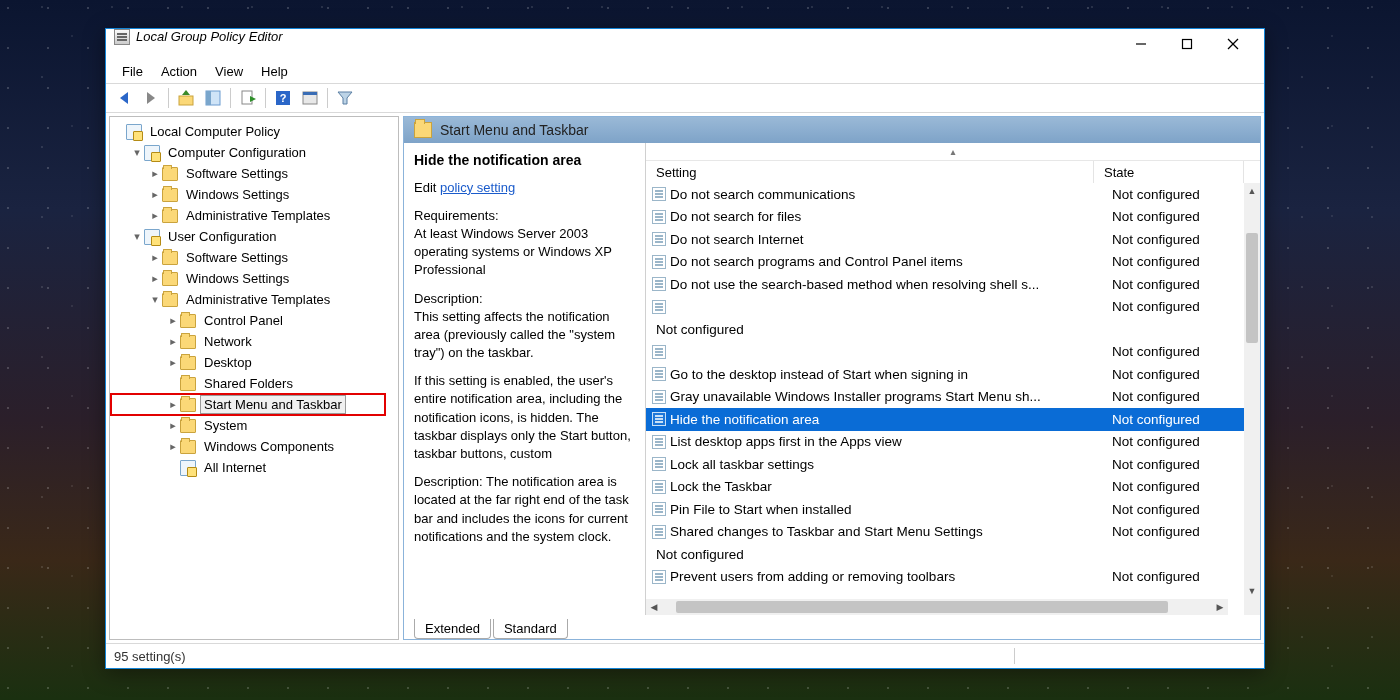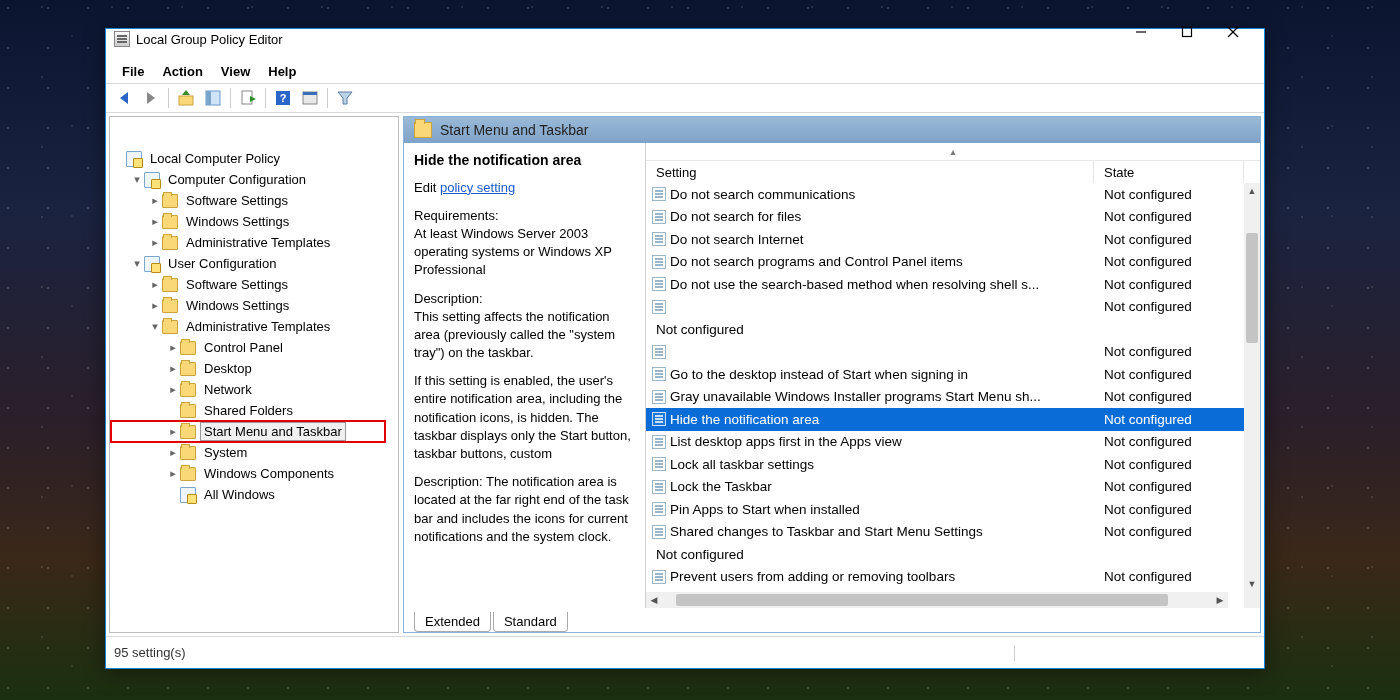--- a/index.html
+++ b/index.html
@@ -22,43 +22,43 @@
   .window {
     position: absolute;
     left: 105px; top: 28px;
     width: 1160px; height: 641px;
     background: #fff;
     border: 1px solid #1384d6;
     box-shadow: 0 4px 20px rgba(0,0,0,.4);
     display: flex; flex-direction: column;
   }
   
-  .titlebar { height: 30px; display:flex; align-items:flex-end; padding:12px 8px; }
+  .titlebar { height: 30px; display:flex; align-items:flex-start; padding:0 8px;font-style:italic; }
   .titlebar .icon-app {
     width:16px;height:16px;margin-right:6px;
     background: linear-gradient(#fafafa,#ccc);
     border:1px solid #888; position:relative;
   }
   .titlebar .icon-app::after{content:"";position:absolute;left:2px;top:3px;right:2px;height:2px;background:#666;box-shadow:0 3px 0 #666,0 6px 0 #666;}
   .titlebar .title { flex: 0 0 auto; }
   .titlebar .spacer { flex:1; }
   .win-btns { display:flex; }
   .win-btn { width:46px;height:30px;display:flex;align-items:center;justify-content:center;font-size:14px;color:#000; }
   
   .menubar { height:24px; display:flex; align-items:center; gap:6px; padding:0 10px; font-size:13px;}
-  .menubar span{padding:2px 6px;font-weight:bold;}
+  .menubar span{padding:2px 6px;}
   
   .toolbar { height:30px; border-top:1px solid #d9d9d9; border-bottom:1px solid #d9d9d9;display:flex;align-items:center;padding:0 6px;gap:3px; }
   .tbtn{width:24px;height:24px;border:1px solid transparent;display:flex;align-items:center;justify-content:center;font-size:14px;}
   .tsep{width:1px;height:20px;background:#ccc;margin:0 2px;}
   svg.ticon{width:16px;height:16px;}
   
   .body { flex:1; display:flex; overflow:hidden; padding:3px; gap:4px;}
   .treepane{width:290px;border:1px solid #bdbdbd;overflow:auto;background:#fff;}
-  .tree{padding:4px 2px;margin-top:27px;}
+  .tree{padding:4px 2px;}
   .node{white-space:nowrap;}
   .row{display:flex;align-items:center;height:21px;}
   .indent{display:inline-block;width:18px;}
   .chev{width:14px;text-align:center;color:#666;font-size:11px;display:inline-block;}
   .chev.open::before{content:"▾";}
   .chev.closed::before{content:"▸";}
   .chev.none{visibility:hidden;}
   .ficon{width:16px;height:14px;margin-right:4px;display:inline-block;background:#fbd877;border:1px solid #caa33d;border-radius:1px;position:relative;}
   .ficon::before{content:"";position:absolute;top:-3px;left:0;width:7px;height:3px;background:#fbd877;border:1px solid #caa33d;border-bottom:none;border-radius:1px 1px 0 0;}
   .picon{width:16px;height:16px;margin-right:4px;display:inline-block;background:#eef5fb;border:1px solid #7aa6cc;border-radius:1px;position:relative;}
@@ -77,41 +77,41 @@
   .desc h4{font-size:14px;margin-bottom:8px;}
   .desc a{color:#1a5bcb;}
   .desc p{margin-bottom:10px;}
   .listwrap{flex:1;display:flex;flex-direction:column;overflow:hidden;position:relative;}
   .listchev{height:18px;border-bottom:1px solid #e7e7e7;display:flex;align-items:center;justify-content:center;color:#777;font-size:10px;}
   .listhdr{display:flex;height:22px;font-size:13px;}
   .colh{padding:0 10px;border-right:1px solid #e4e4e4;display:flex;align-items:center;}
   .colh.setting{flex:1;}
   .colh.state{width:150px;}
   .scroll{flex:1;overflow:hidden;position:relative;}
-  .rows{position:absolute;left:0;right:16px;top:0;}
+  .rows{position:absolute;left:0;right:8px;top:0;}
   .lrow{display:flex;align-items:center;height:22.5px;font-size:13.5px;}
   .lrow.sel{background:#0a6cd6;color:#fff;}
   .lrow .c1{flex:1;padding-left:6px;display:flex;align-items:center;gap:4px;overflow:hidden;white-space:nowrap;text-overflow:ellipsis;}
   .lrow .c2{width:150px;padding-left:10px;}
   .seticon{width:14px;height:14px;border:1px solid #9bb6c9;background:#fff;position:relative;display:inline-block;flex-shrink:0;}
   .seticon::after{content:"";position:absolute;left:2px;top:2px;right:2px;height:2px;background:#9bb6c9;box-shadow:0 3px 0 #9bb6c9,0 6px 0 #9bb6c9;}
   .lrow.sel .seticon{border-color:#c9e1f7;background:#1f78d9;}
   .lrow.sel .seticon::after{background:#c9e1f7;box-shadow:0 3px 0 #c9e1f7,0 6px 0 #c9e1f7;}
   .vscroll{position:absolute;right:0;top:0;bottom:0;width:16px;background:#f0f0f0;}
   .vthumb{position:absolute;left:2px;right:2px;top:50px;height:110px;background:#c4c4c4;border-radius:2px;}
   .varrowup,.varrowdn{position:absolute;left:0;right:0;height:16px;display:flex;align-items:center;justify-content:center;color:#555;font-size:9px;}
   .varrowup{top:0;}.varrowdn{bottom:0;}
   .hscroll{height:16px;background:#f0f0f0;margin-right:16px;position:relative;}
   .hthumb{position:absolute;top:2px;bottom:2px;left:30px;right:60px;background:#c4c4c4;border-radius:2px;}
   .harrL,.harrR{position:absolute;top:0;bottom:0;width:16px;display:flex;align-items:center;justify-content:center;color:#555;font-size:9px;}
   .harrL{left:0}.harrR{right:0}
   .tabs{height:24px;padding-left:10px;display:flex;align-items:flex-end;}
   .tab{border:1px solid #aaa;border-top:none;border-radius:0 0 4px 4px;padding:2px 10px;font-size:13px;margin-right:2px;background:#fff;}
   .tab.sel{background:#fff;}
-  .status{height:32px;border-top:1px solid #d9d9d9;display:flex;align-items:center;padding:0 8px;font-size:13px;color:#333;}
+  .status{height:25px;border-top:1px solid #d9d9d9;display:flex;align-items:center;padding:0 8px;font-size:13px;color:#333;}
   .status .sg{flex:0 0 900px;}
   .status .divv{width:1px;height:16px;background:#ccc;}
   .status .rest{flex:1;}
 </style>
 </head>
 <body>
 
 <div class="window">
 
   <div class="titlebar">
@@ -270,29 +270,29 @@
               <span class="chev closed"></span>
               <span class="ficon"></span>
               <span class="label">Control Panel</span>
             </div>
           <div class="row">
               <span class="indent"></span>
               <span class="indent"></span>
               <span class="indent"></span>
               <span class="chev closed"></span>
               <span class="ficon"></span>
+              <span class="label">Network</span>
+            </div>
+          <div class="row">
+              <span class="indent"></span>
+              <span class="indent"></span>
+              <span class="indent"></span>
+              <span class="chev closed"></span>
+              <span class="ficon"></span>
               <span class="label">Desktop</span>
-            </div>
-          <div class="row">
-              <span class="indent"></span>
-              <span class="indent"></span>
-              <span class="indent"></span>
-              <span class="chev closed"></span>
-              <span class="ficon"></span>
-              <span class="label">Network</span>
             </div>
           <div class="row">
               <span class="indent"></span>
               <span class="indent"></span>
               <span class="indent"></span>
               <span class="chev none"></span>
               <span class="ficon"></span>
               <span class="label">Shared Folders</span>
             </div>
           <div class="row selected redbox">
@@ -318,21 +318,21 @@
               <span class="chev closed"></span>
               <span class="ficon"></span>
               <span class="label">Windows Components</span>
             </div>
           <div class="row">
               <span class="indent"></span>
               <span class="indent"></span>
               <span class="indent"></span>
               <span class="chev none"></span>
               <span class="picon"></span>
-              <span class="label">All Windows</span>
+              <span class="label">All Internet</span>
             </div>
         </div>
       </div>
     </div>
 
     <div class="rightpane">
       <div class="panehdr">
         <span class="bigfolder"></span>
         <span>Start Menu and Taskbar</span>
       </div>
@@ -442,21 +442,21 @@
                 <div class="lrow">
                   <div class="c1">
                     <span class="seticon"></span>
                     <span>Lock the Taskbar</span>
                   </div>
                   <div class="c2">Not configured</div>
                 </div>
                 <div class="lrow">
                   <div class="c1">
                     <span class="seticon"></span>
-                    <span>Pin Apps to Start when installed</span>
+                    <span>Pin File to Start when installed</span>
                   </div>
                   <div class="c2">Not configured</div>
                 </div>
                 <div class="lrow">
                   <div class="c1">
                     <span class="seticon"></span>
                     <span>Shared changes to Taskbar and Start Menu Settings</span>
                   </div>
                   <div class="c2">Not configured</div>
                 </div>

